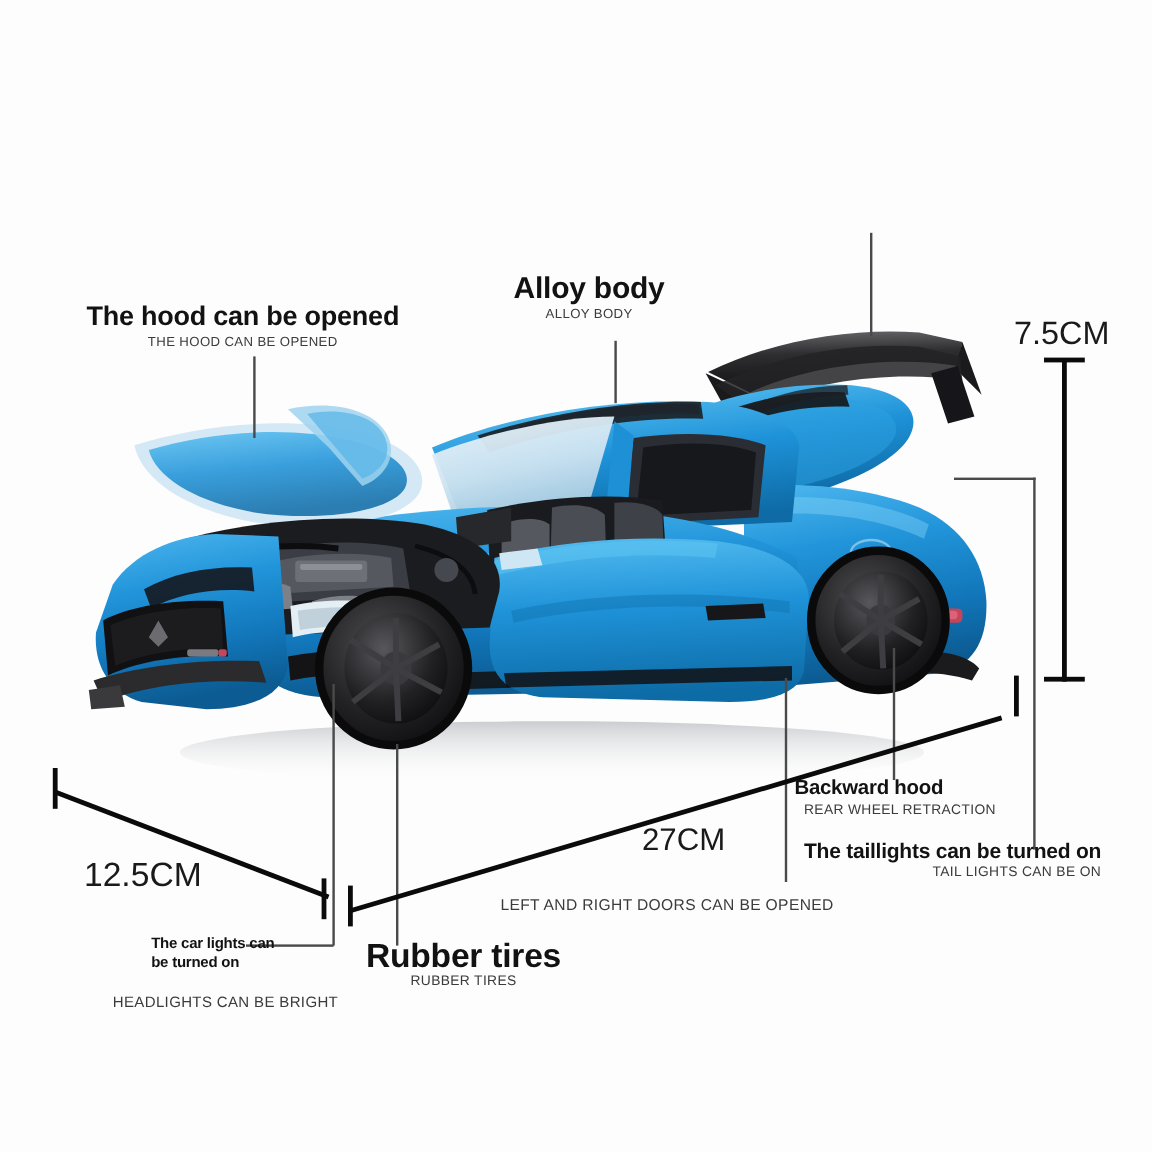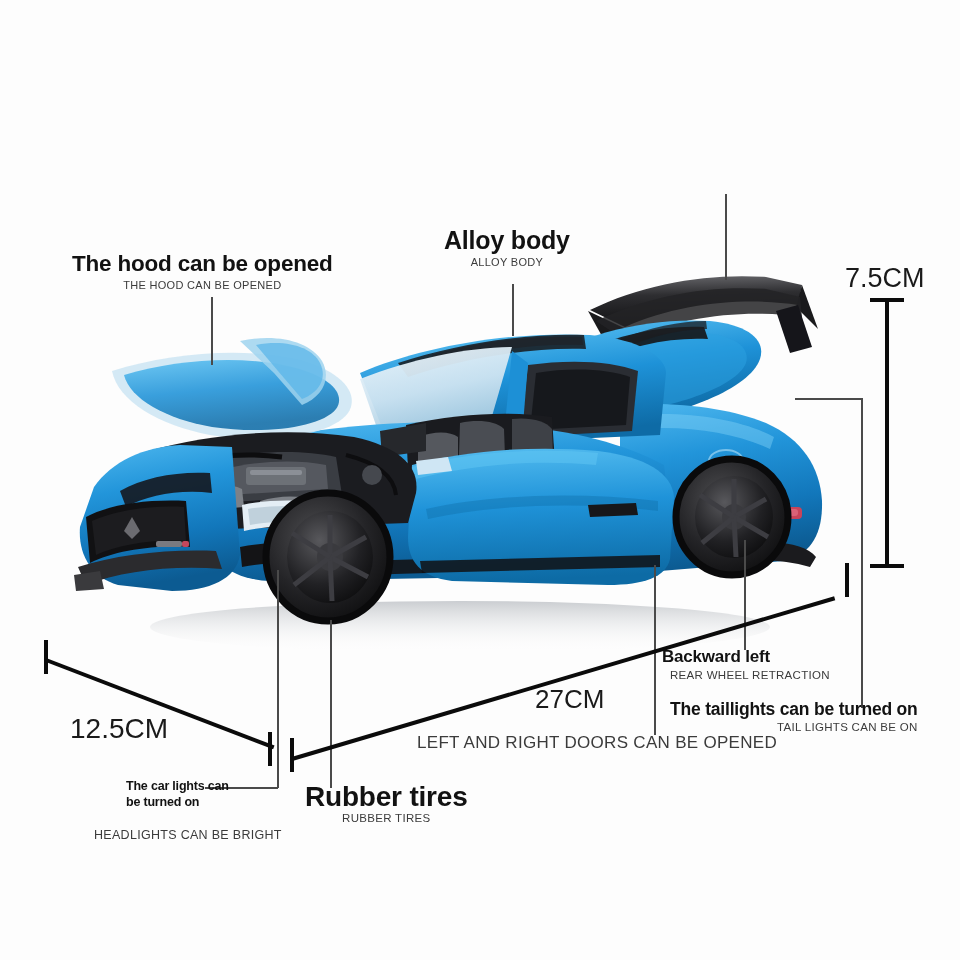--- a/index.html
+++ b/index.html
@@ -24,39 +24,39 @@
     white-space:nowrap;
     letter-spacing:0.3px;
     line-height:1.2;
   }
 
   
   #ann-trunk{left:566px;top:148px;}
   #ann-trunk .main{font-size:26px;}
   #ann-trunk .sub{font-size:11.5px;text-align:center;margin-top:3px;}
 
-  #ann-alloy{left:444px;top:227px;}
+  #ann-alloy{left:428px;top:227px;}
   #ann-alloy .main{font-size:25px;text-align:center;}
   #ann-alloy .sub{font-size:11px;text-align:center;margin-top:3px;}
 
   #ann-hood{left:72px;top:252px;}
   #ann-hood .main{font-size:22.5px;}
   #ann-hood .sub{font-size:11px;text-align:center;margin-top:3px;}
 
   #ann-backward{left:662px;top:648px;}
   #ann-backward .main{font-size:17px;}
   #ann-backward .sub{font-size:11.5px;margin-top:3px;margin-left:8px;}
 
   #ann-tail{left:670px;top:700px;}
   #ann-tail .main{font-size:17.5px;}
   #ann-tail .sub{font-size:11.5px;text-align:right;margin-top:3px;}
 
   #ann-doors{left:417px;top:730px;}
   #ann-doors .main{font-size:18.5px;}
-  #ann-doors .sub{font-size:17px;text-align:left;margin-top:3px;}
+  #ann-doors .sub{font-size:13px;text-align:left;margin-top:16px;}
 
   #ann-tires{left:305px;top:782px;}
   #ann-tires .main{font-size:28px;text-align:center;}
   #ann-tires .sub{font-size:11.5px;text-align:center;margin-top:1px;}
 
   #ann-lights{left:126px;top:779px;}
   #ann-lights .main{font-size:12.5px;line-height:1.25;}
   #ann-lights .sub{font-size:12.5px;margin-top:18px;margin-left:-32px;}
 
   
@@ -333,21 +333,21 @@
     <div class="main">Alloy body</div>
     <div class="sub">ALLOY BODY</div>
   </div>
 
   <div class="ann" id="ann-hood">
     <div class="main">The hood can be opened</div>
     <div class="sub">THE HOOD CAN BE OPENED</div>
   </div>
 
   <div class="ann" id="ann-backward">
-    <div class="main">Backward left</div>
+    <div class="main">Backward hood</div>
     <div class="sub">REAR WHEEL RETRACTION</div>
   </div>
 
   <div class="ann" id="ann-tail">
     <div class="main">The taillights can be turned on</div>
     <div class="sub">TAIL LIGHTS CAN BE ON</div>
   </div>
 
   <div class="ann" id="ann-doors">
     <div class="sub">LEFT AND RIGHT DOORS CAN BE OPENED</div>

